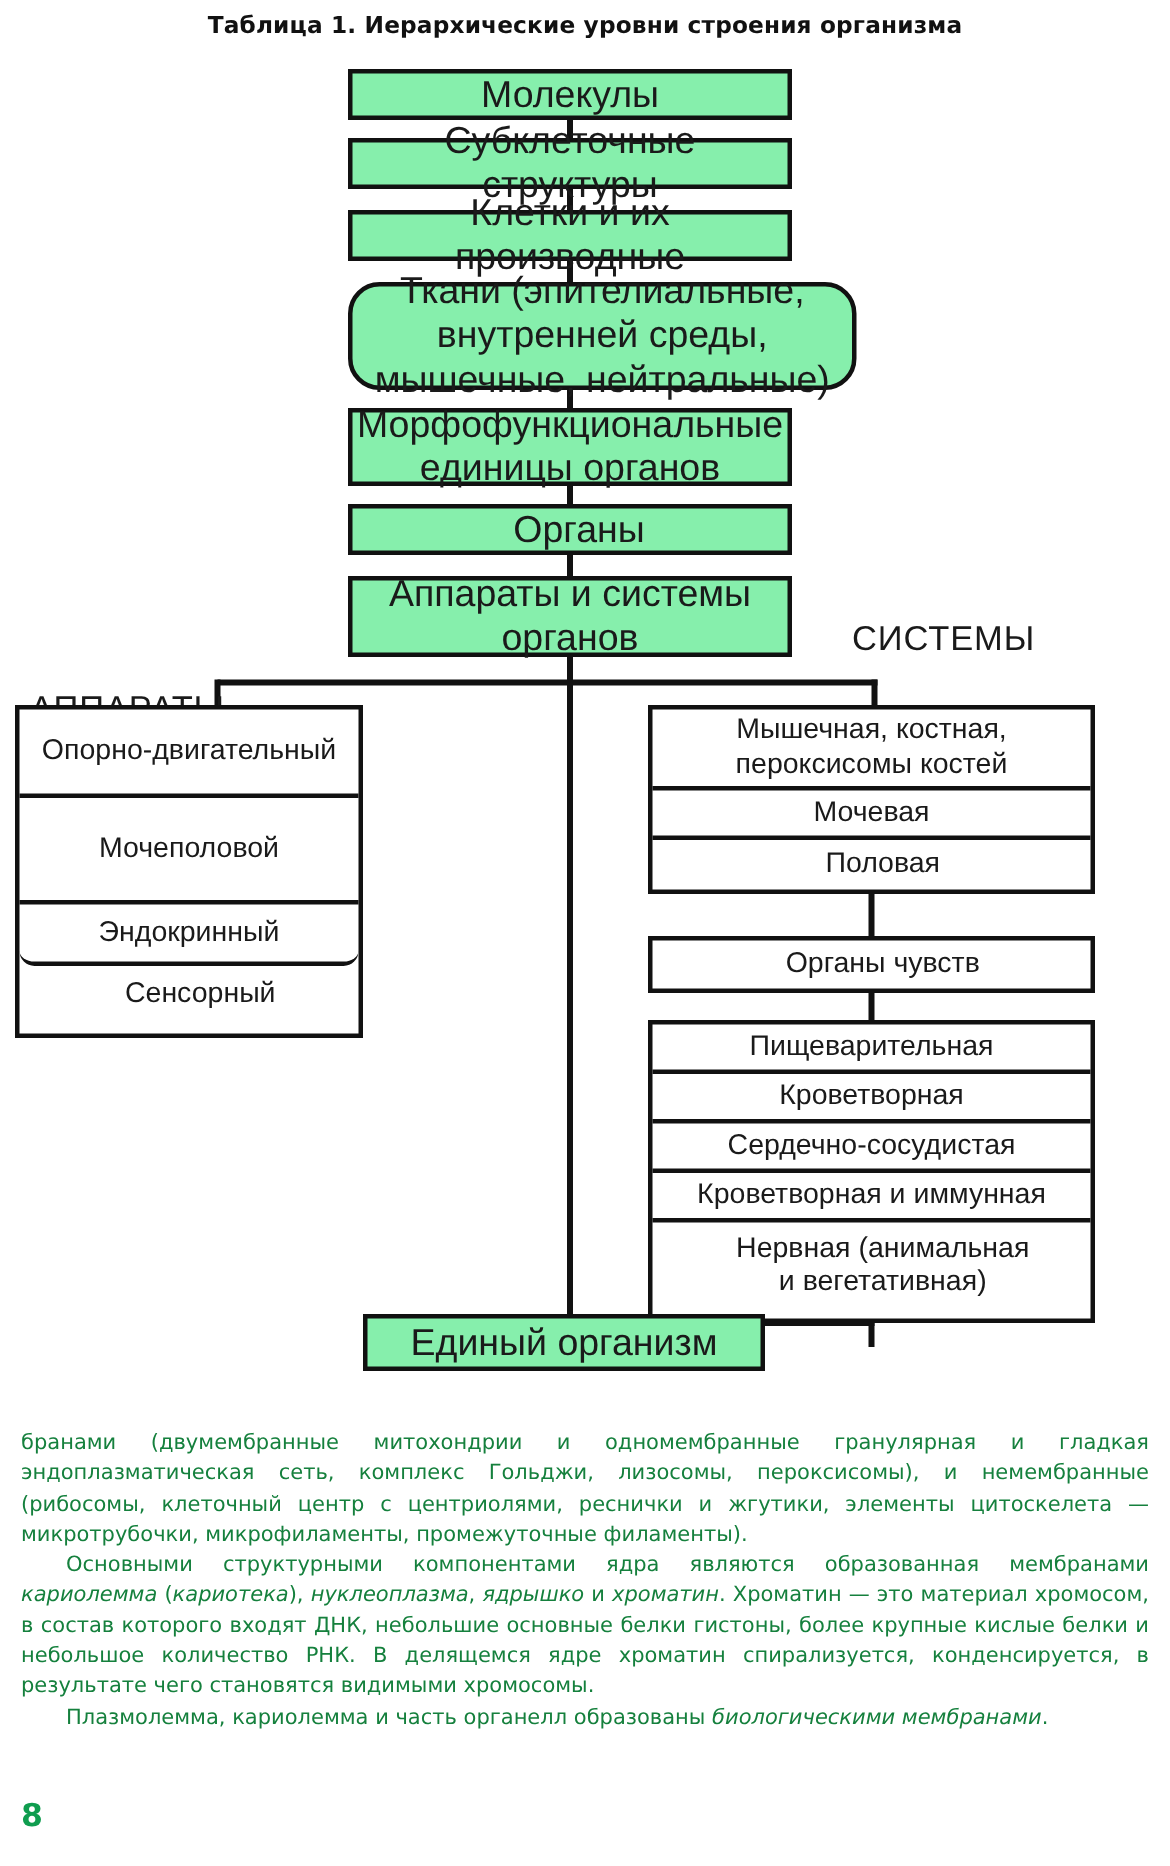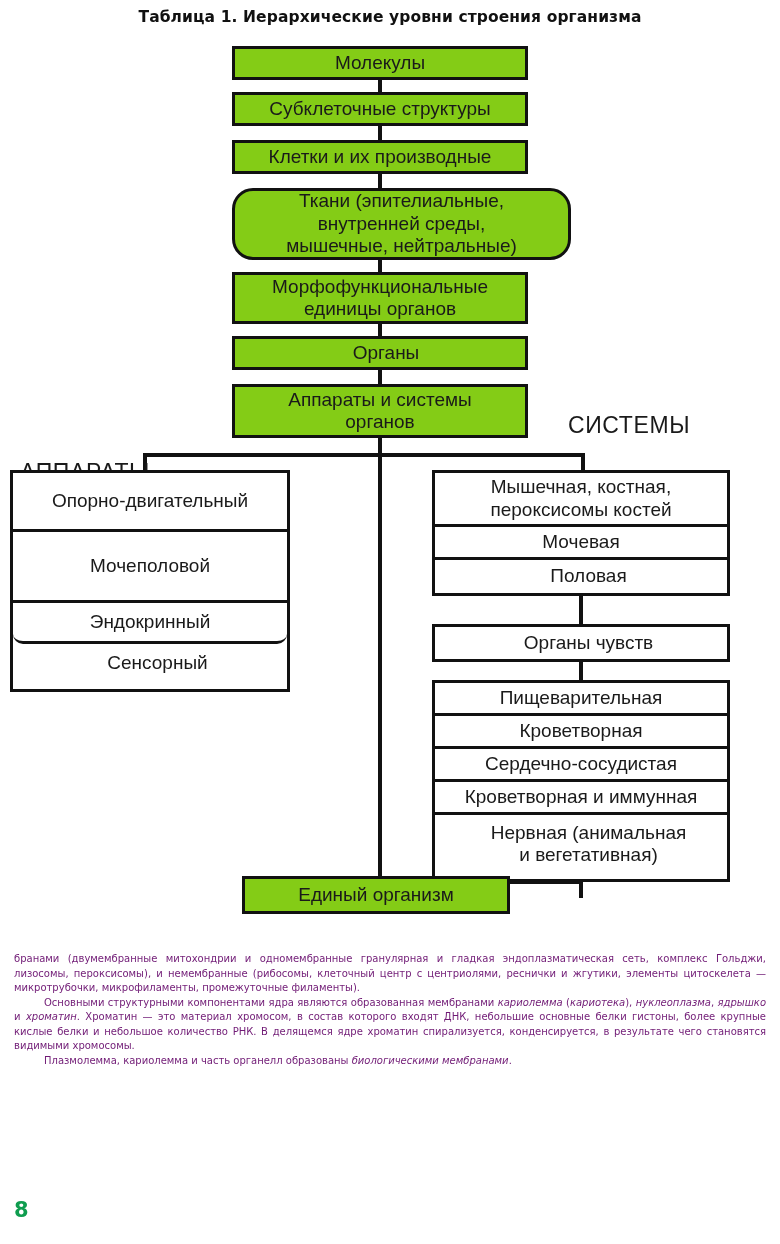--- a/index.html
+++ b/index.html
@@ -42,27 +42,27 @@
     left: 0;
     top: 30px;
     width: 780px;
     height: 900px;
   }
 
   .node {
     position: absolute;
     box-sizing: border-box;
     border: 3px solid #111;
-    background: #84cc16;
+    background: #86efac;
     display: flex;
     align-items: center;
     justify-content: center;
     text-align: center;
     font-family: "Liberation Sans", sans-serif;
-    font-size: 19px;
+    font-size: 25px;
     line-height: 1.16;
     color: #1a1a1a;
     padding: 2px 6px;
     z-index: 3;
   }
   .node.two-line { line-height: 1.18; }
 
   .connector {
     position: absolute;
     background: #111;
@@ -103,24 +103,24 @@
   }
   .stack .cell:last-child { border-bottom: none; padding-left: 20px; }
 
   
   .body-text {
     position: absolute;
     left: 14px;
     top: 952px;
     width: 752px;
     font-family: "DejaVu Sans", sans-serif;
-    font-size: 10px;
+    font-size: 14px;
     line-height: 1.45;
     text-align: justify;
-    color: #701a75;
+    color: #15803d;
   }
   .body-text p { margin: 0 0 0 0; }
   .body-text p.indent { text-indent: 30px; }
   .body-text i { font-style: italic; }
 
   .page-number {
     position: absolute;
     left: 14px;
     top: 1198px;
     font-family: "DejaVu Sans", sans-serif;
@@ -169,21 +169,21 @@
     <div class="connector v" style="left:378px; top:408px; height:19px;"></div>
 
     <div class="connector h" style="left:145px; top:423px; width:440px;"></div>
 
     <div class="connector v" style="left:143px; top:423px; height:18px;"></div>
 
     <div class="connector v" style="left:581px; top:423px; height:18px;"></div>
 
     <div class="connector v" style="left:378px; top:408px; height:442px;"></div>
 
-    <div class="stack" style="left:10px; top:440px; width:280px; height:222px;">
+    <div class="stack" style="left:10px; top:440px; width:232px; height:222px;">
       <div class="cell" style="height:59px;">Опорно-двигательный</div>
       <div class="cell" style="height:71px;">Мочеполовой</div>
       <div class="cell" style="height:41px;border-radius:10px;">Эндокринный</div>
       <div class="cell" style="height:39px;">Сенсорный</div>
     </div>
 
     <div class="stack" style="left:432px; top:440px; width:298px; height:126px;">
       <div class="cell" style="height:54px; white-space:pre-line;">Мышечная, костная,
 пероксисомы костей</div>
       <div class="cell" style="height:33px;">Мочевая</div>

